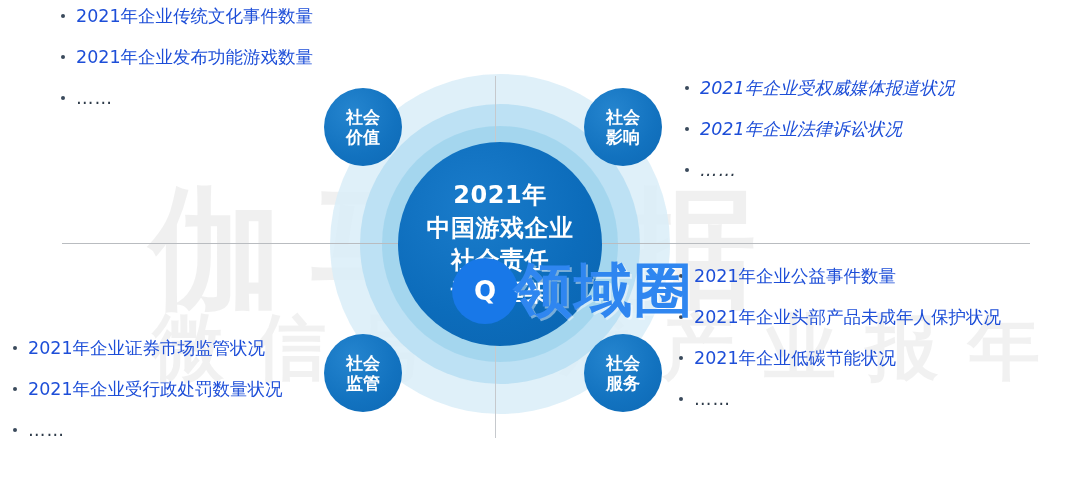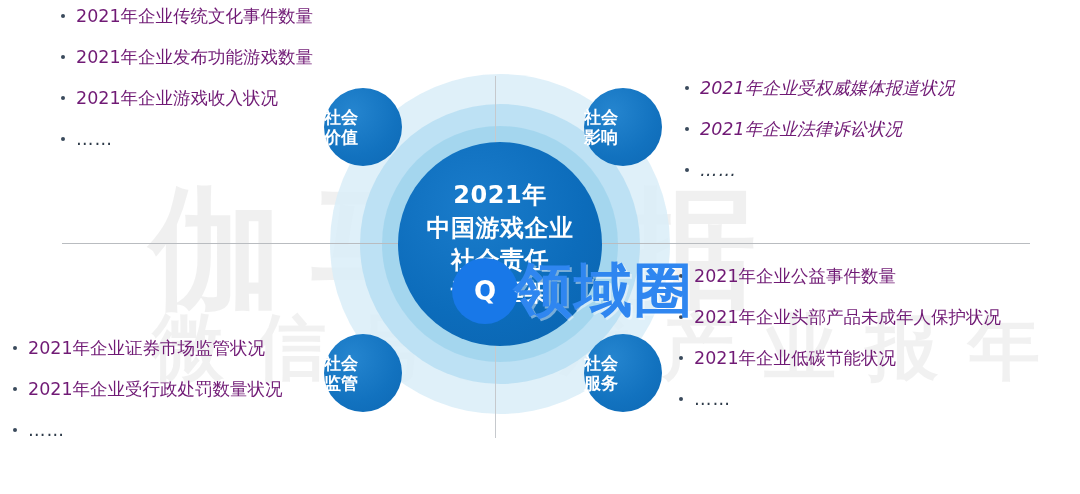--- a/index.html
+++ b/index.html
@@ -116,20 +116,21 @@
 
   
   .node {
     position: absolute;
     width: 78px; height: 78px;
     border-radius: 50%;
     background: radial-gradient(circle at 36% 30%, #2585cf 0%, #1272bf 60%, #0d68b4 100%);
     z-index: 6;
     display: flex;
     align-items: center;
+    justify-content: center;
     color: #ffffff;
     font-size: 17px;
     font-weight: 700;
     line-height: 1.18;
     text-align: center;
     font-family: "DejaVu Sans", sans-serif;
   }
   .node-tl { left: 324px; top: 88px; }
   .node-tr { left: 584px; top: 88px; }
   .node-bl { left: 324px; top: 334px; }
@@ -144,21 +145,21 @@
     list-style: none;
     margin: 0;
     padding: 0;
   }
   .block li {
     position: relative;
     padding-left: 18px;
     margin: 0 0 16px 0;
     font-size: 17.5px;
     line-height: 1.42;
-    color: #701a75;
+    color: #1d4ed8;
     font-family: "DejaVu Sans", sans-serif;
     white-space: nowrap;
   }
   .block li.wrapline { white-space: normal; }
   .block li::before {
     content: "";
     position: absolute;
     left: 3px;
     top: 10px;
     width: 4px; height: 4px;
@@ -260,21 +261,20 @@
     <div>
       <div>社会</div>
       <div>服务</div>
     </div>
   </div>
 
   <div class="block block-tl">
     <ul>
       <li>2021年企业传统文化事件数量</li>
       <li>2021年企业发布功能游戏数量</li>
-      <li>2021年企业游戏收入状况</li>
       <li class="ellipsis">……</li>
     </ul>
   </div>
 
   <div class="block block-tr">
     <ul>
       <li>2021年企业受权威媒体报道状况</li>
       <li>2021年企业法律诉讼状况</li>
       <li class="ellipsis">……</li>
     </ul>

